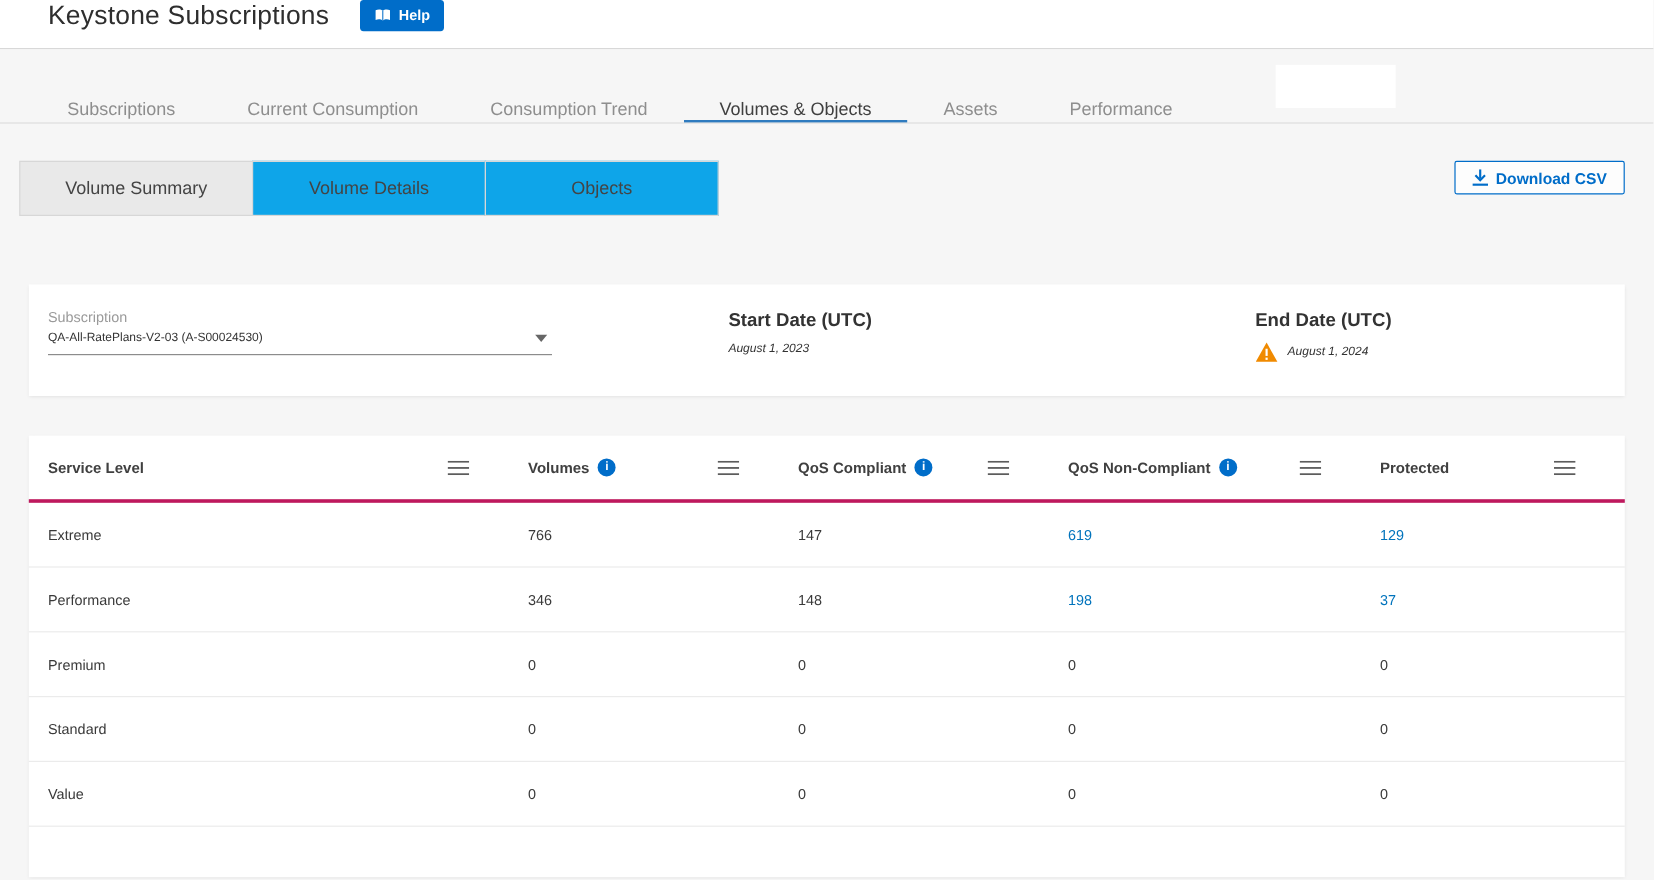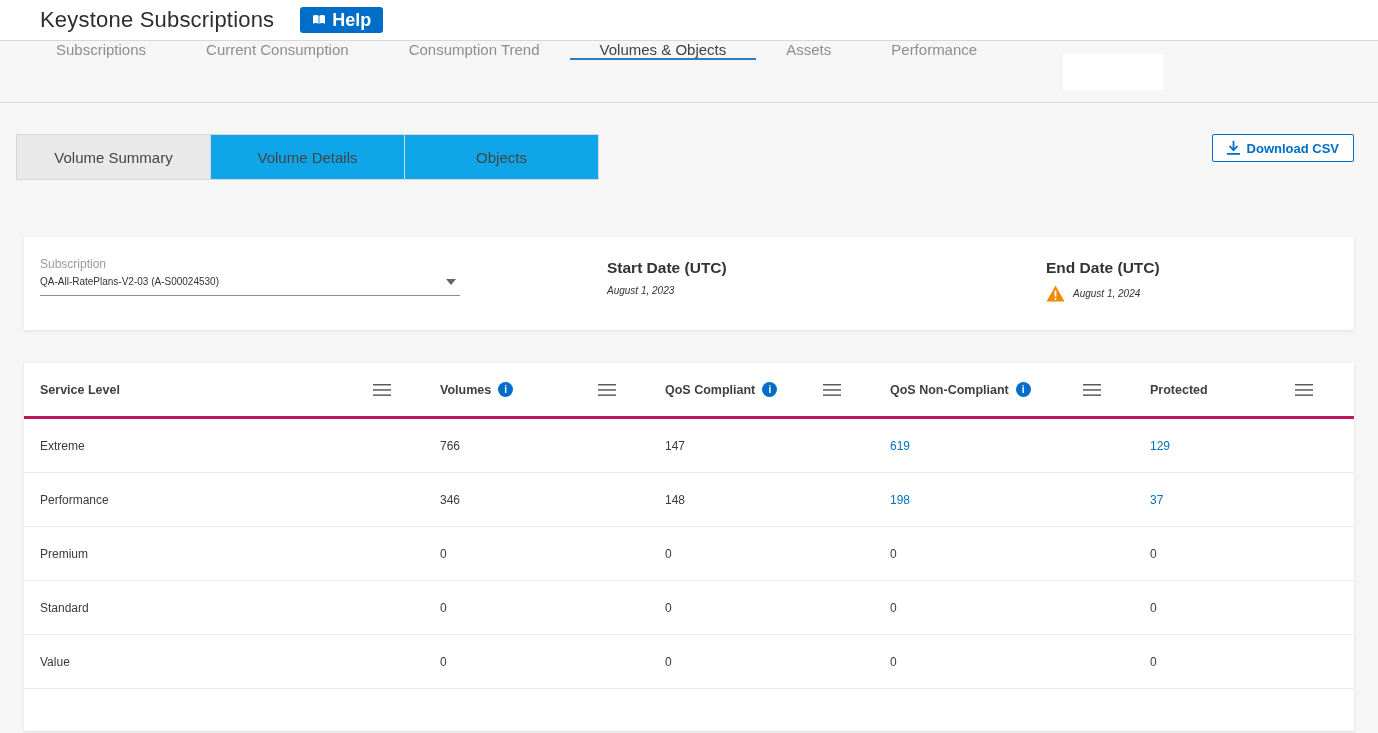--- a/index.html
+++ b/index.html
@@ -8,53 +8,52 @@
     font-family: "Liberation Sans", "DejaVu Sans", sans-serif;
     background: #f6f6f6;
     color: #333;
   }
 
   
   .app-header {
     background: #fff;
     height: 41px;
     display: flex;
-    align-items: center;
     padding-left: 40px;
     border-bottom: 1px solid #d8d8d8;
   }
   .page-title {
     font-size: 22px;
     font-weight: 400;
     color: #2e2e2e;
     letter-spacing: 0.2px;
   }
   .help-btn {
     margin-left: 26px;
     background: #006dc9;
     color: #fff;
     border: none;
     border-radius: 3px;
     height: 26px;
     padding: 0 12px;
-    font-size: 18px;
+    font-size: 12px;
     font-weight: bold;
     display: inline-flex;
     align-items: center;
     gap: 6px;
     cursor: pointer;
     font-family: inherit;
   }
 
   
   .tab-bar {
     background: #f6f6f6;
     height: 62px;
     display: flex;
-    align-items: flex-start;
+    align-items: flex-end;
     border-bottom: 1px solid #dcdcdc;
     padding-left: 26px;
   }
   .tab {
     display: flex;
     align-items: center;
     padding: 0 30px;
     font-size: 15px;
     color: #8e8e8e;
     cursor: pointer;

